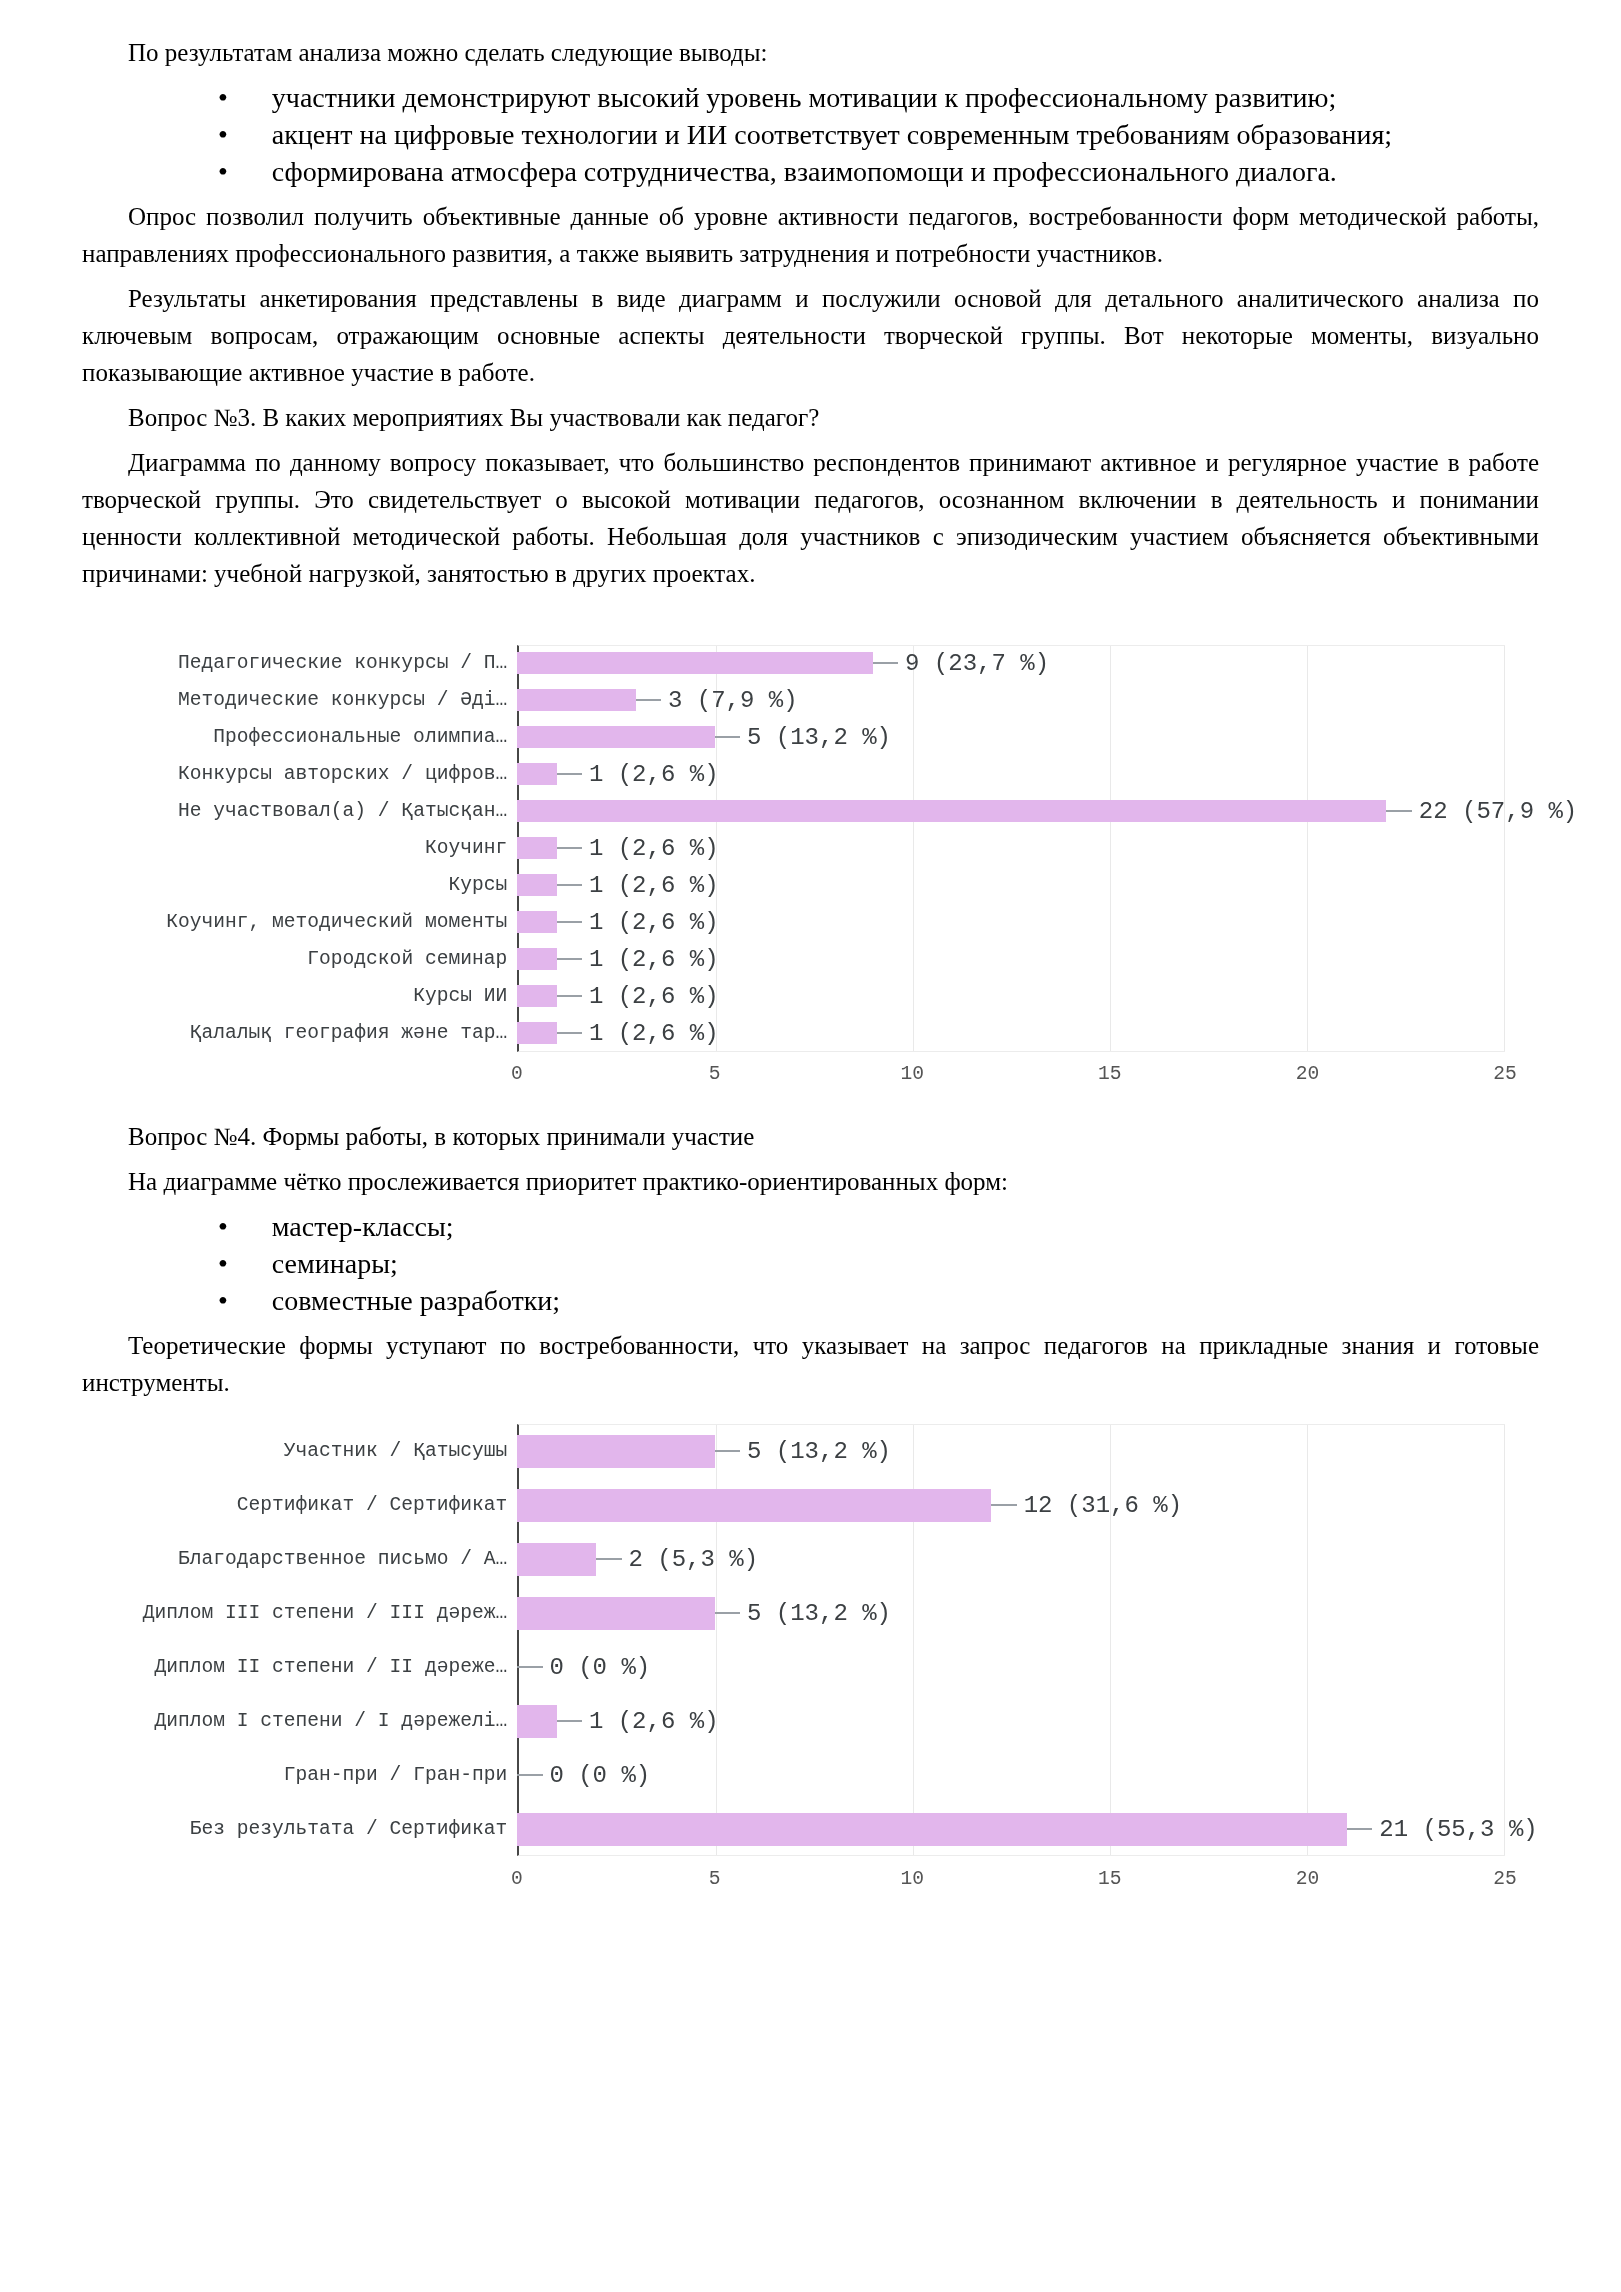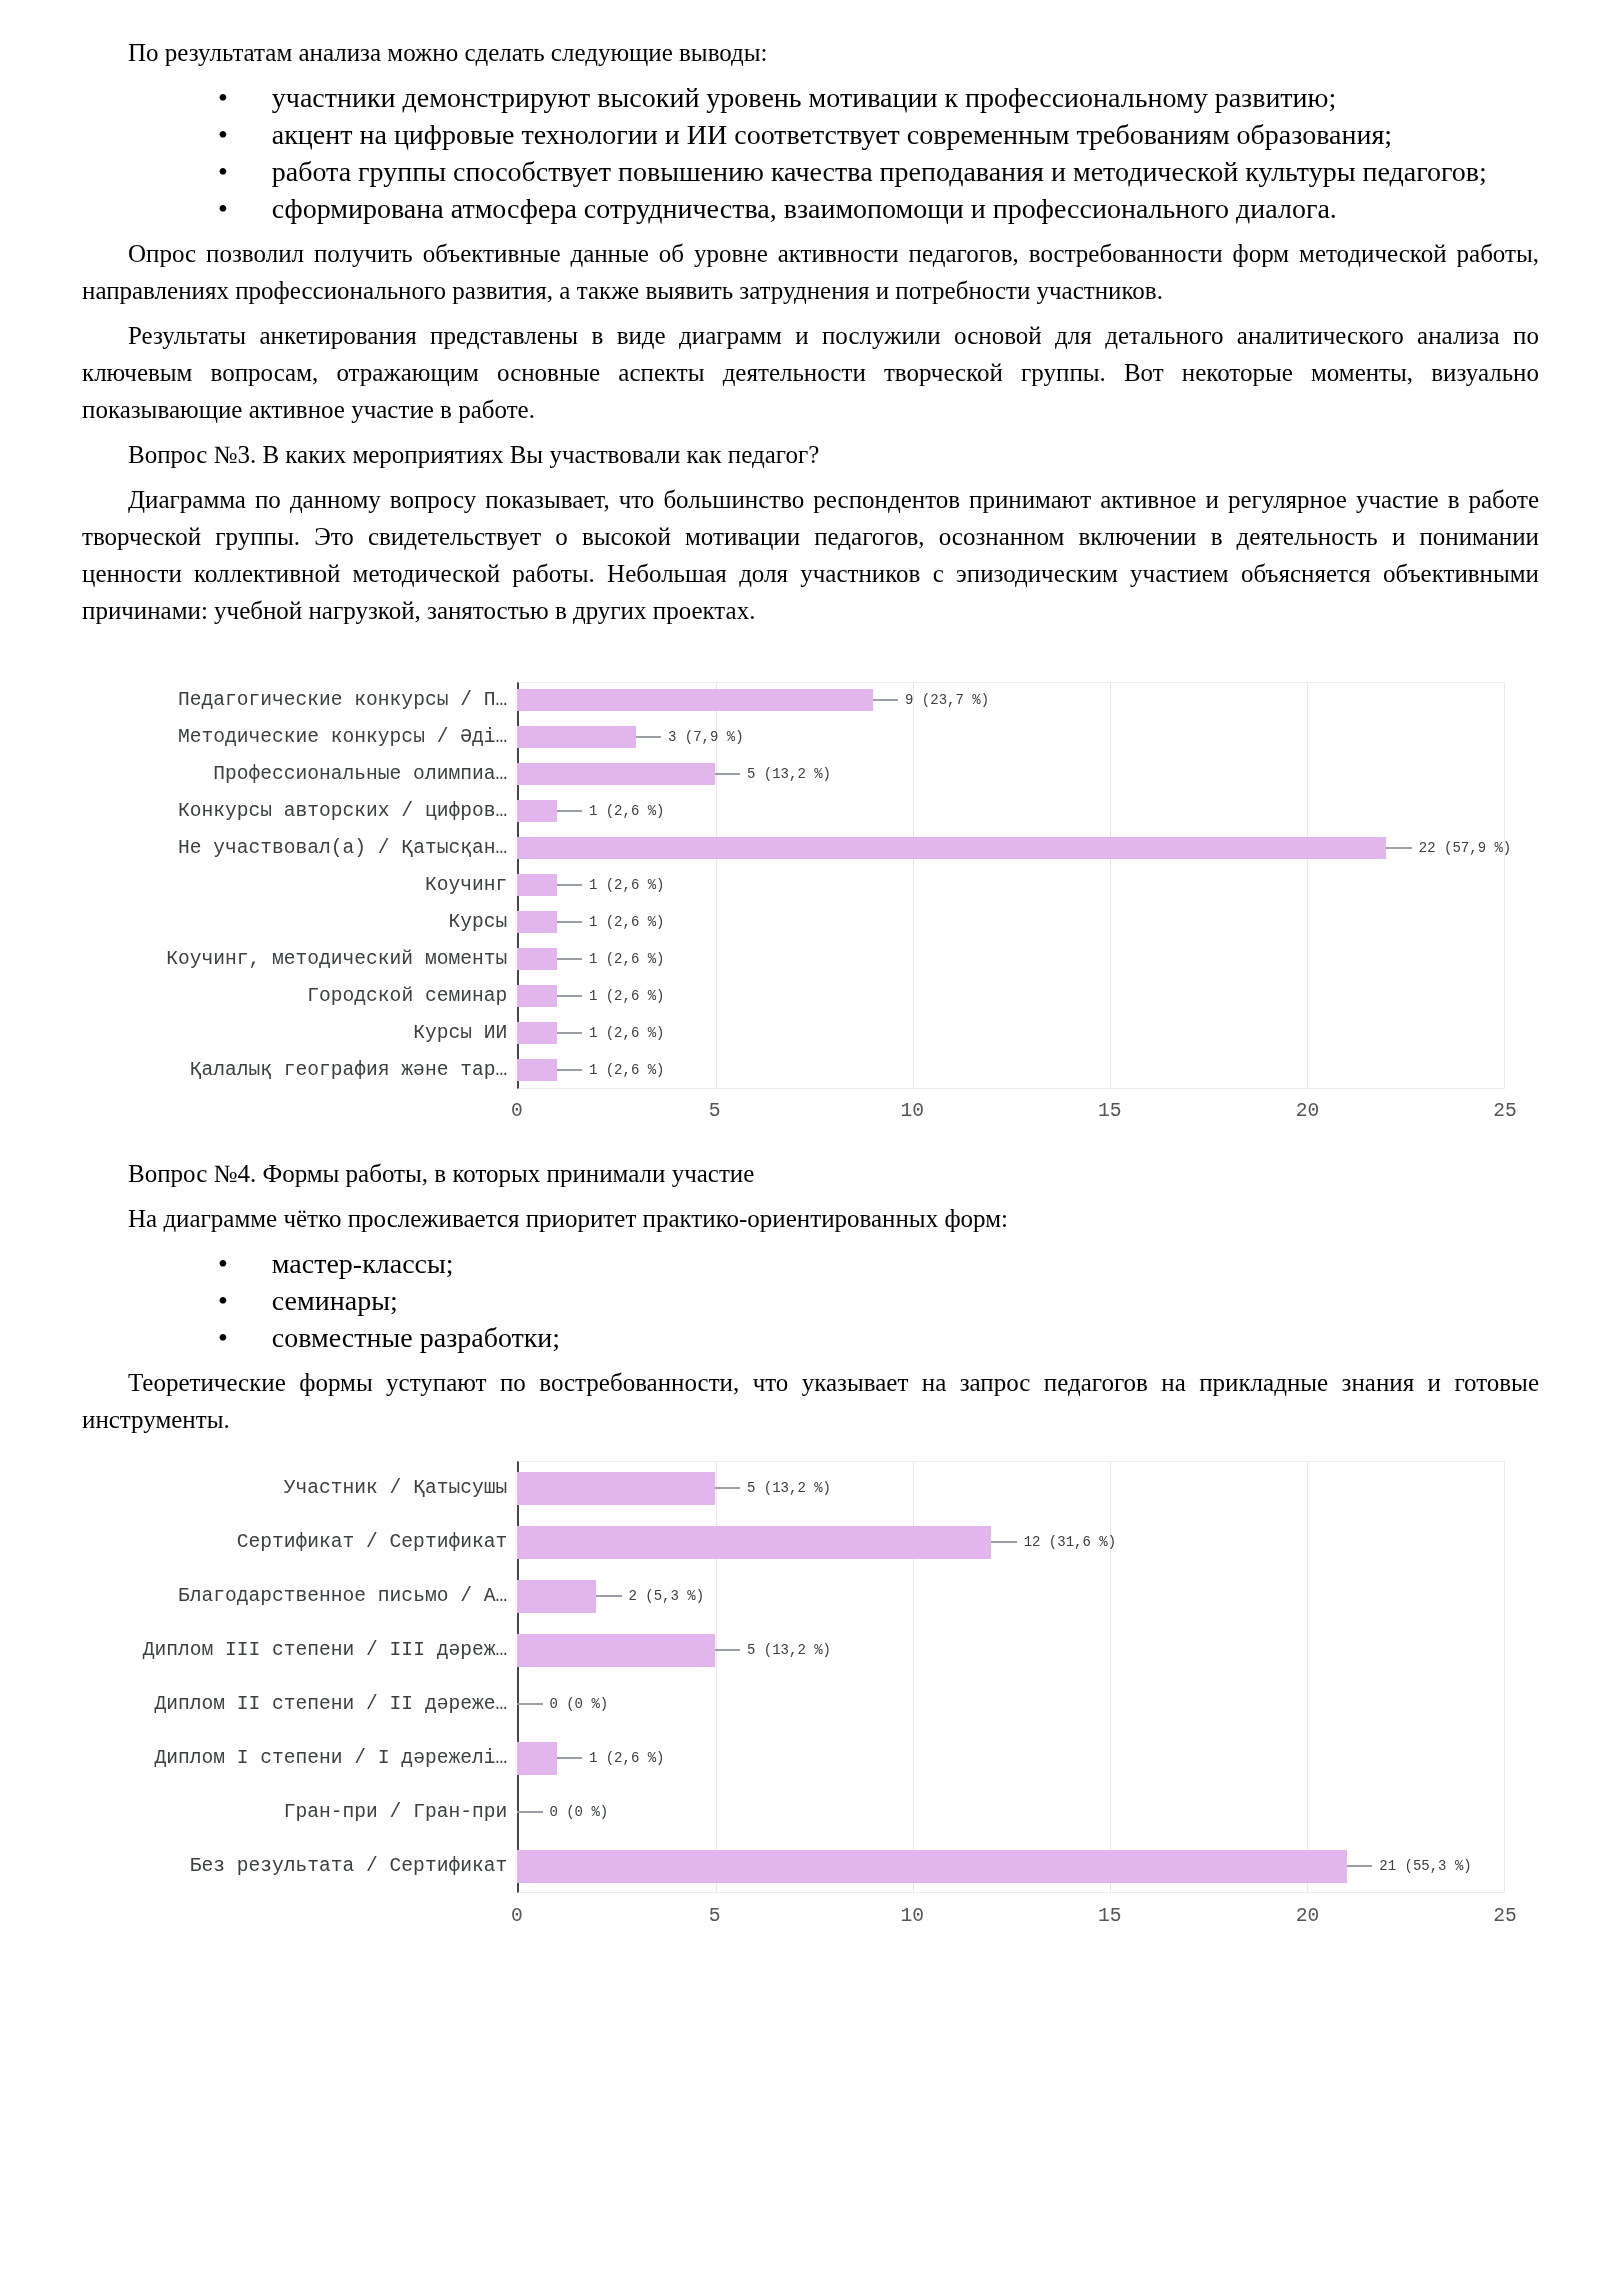--- a/index.html
+++ b/index.html
@@ -38,41 +38,40 @@
     text-align:right;font-size:19.6px;color:#3c4043;
     white-space:nowrap;overflow:hidden;
   }
   .ctrack{
     flex:1;min-width:0;display:flex;align-items:center;
     white-space:nowrap;position:relative;z-index:1;
   }
   .cbar{height:21.6px;flex:0 0 auto;}
   .chart2 .cbar{height:33px;}
   .cconn{flex:0 0 auto;width:25.5px;height:0;border-top:2px solid #9aa0a6;}
-  .cval{font-size:14px;color:#3c4043;margin-left:6.9px;}
+  .cval{font-size:24px;color:#3c4043;margin-left:6.9px;}
   .axis{position:relative;height:45px;margin-left:443px;}
   .atick{
     position:absolute;top:11.8px;transform:translateX(-50%);
     font-size:19.6px;color:#555;
   }
 </style>
 </head>
 <body>
 
 <main class="page">
 
   <p class="para">По результатам анализа можно сделать следующие выводы:</p>
 
   <div class="bullets">
 
   <div class="bullet-item"><span class="bullet-dot">•</span><span class="bullet-text">участники демонстрируют высокий уровень мотивации к профессиональному развитию;</span></div>
 
   <div class="bullet-item"><span class="bullet-dot">•</span><span class="bullet-text">акцент на цифровые технологии и ИИ соответствует современным требованиям образования;</span></div>
 
-  <div class="bullet-item"><span class="bullet-dot">•</span><span class="bullet-text">работа группы способствует повышению качества преподавания и методической культуры педагогов;</span></div>
 
   <div class="bullet-item"><span class="bullet-dot">•</span><span class="bullet-text">сформирована атмосфера сотрудничества, взаимопомощи и профессионального диалога.</span></div>
 </div>
 
   <p class="para">Опрос позволил получить объективные данные об уровне активности педагогов, востребованности форм методической работы, направлениях профессионального развития, а также выявить затруднения и потребности участников.</p>
   <p class="para">Результаты анкетирования представлены в виде диаграмм и послужили основой для детального аналитического анализа по ключевым вопросам, отражающим основные аспекты деятельности творческой группы. Вот некоторые моменты, визуально показывающие активное участие в работе.</p>
   <p class="para">Вопрос №3. В каких мероприятиях Вы участвовали как педагог?</p>
   <p class="para">Диаграмма по данному вопросу показывает, что большинство респондентов принимают активное и регулярное участие в работе творческой группы. Это свидетельствует о высокой мотивации педагогов, осознанном включении в деятельность и понимании ценности коллективной методической работы. Небольшая доля участников с эпизодическим участием объясняется объективными причинами: учебной нагрузкой, занятостью в других проектах.</p>
 
   <section class="gchart chart1">

